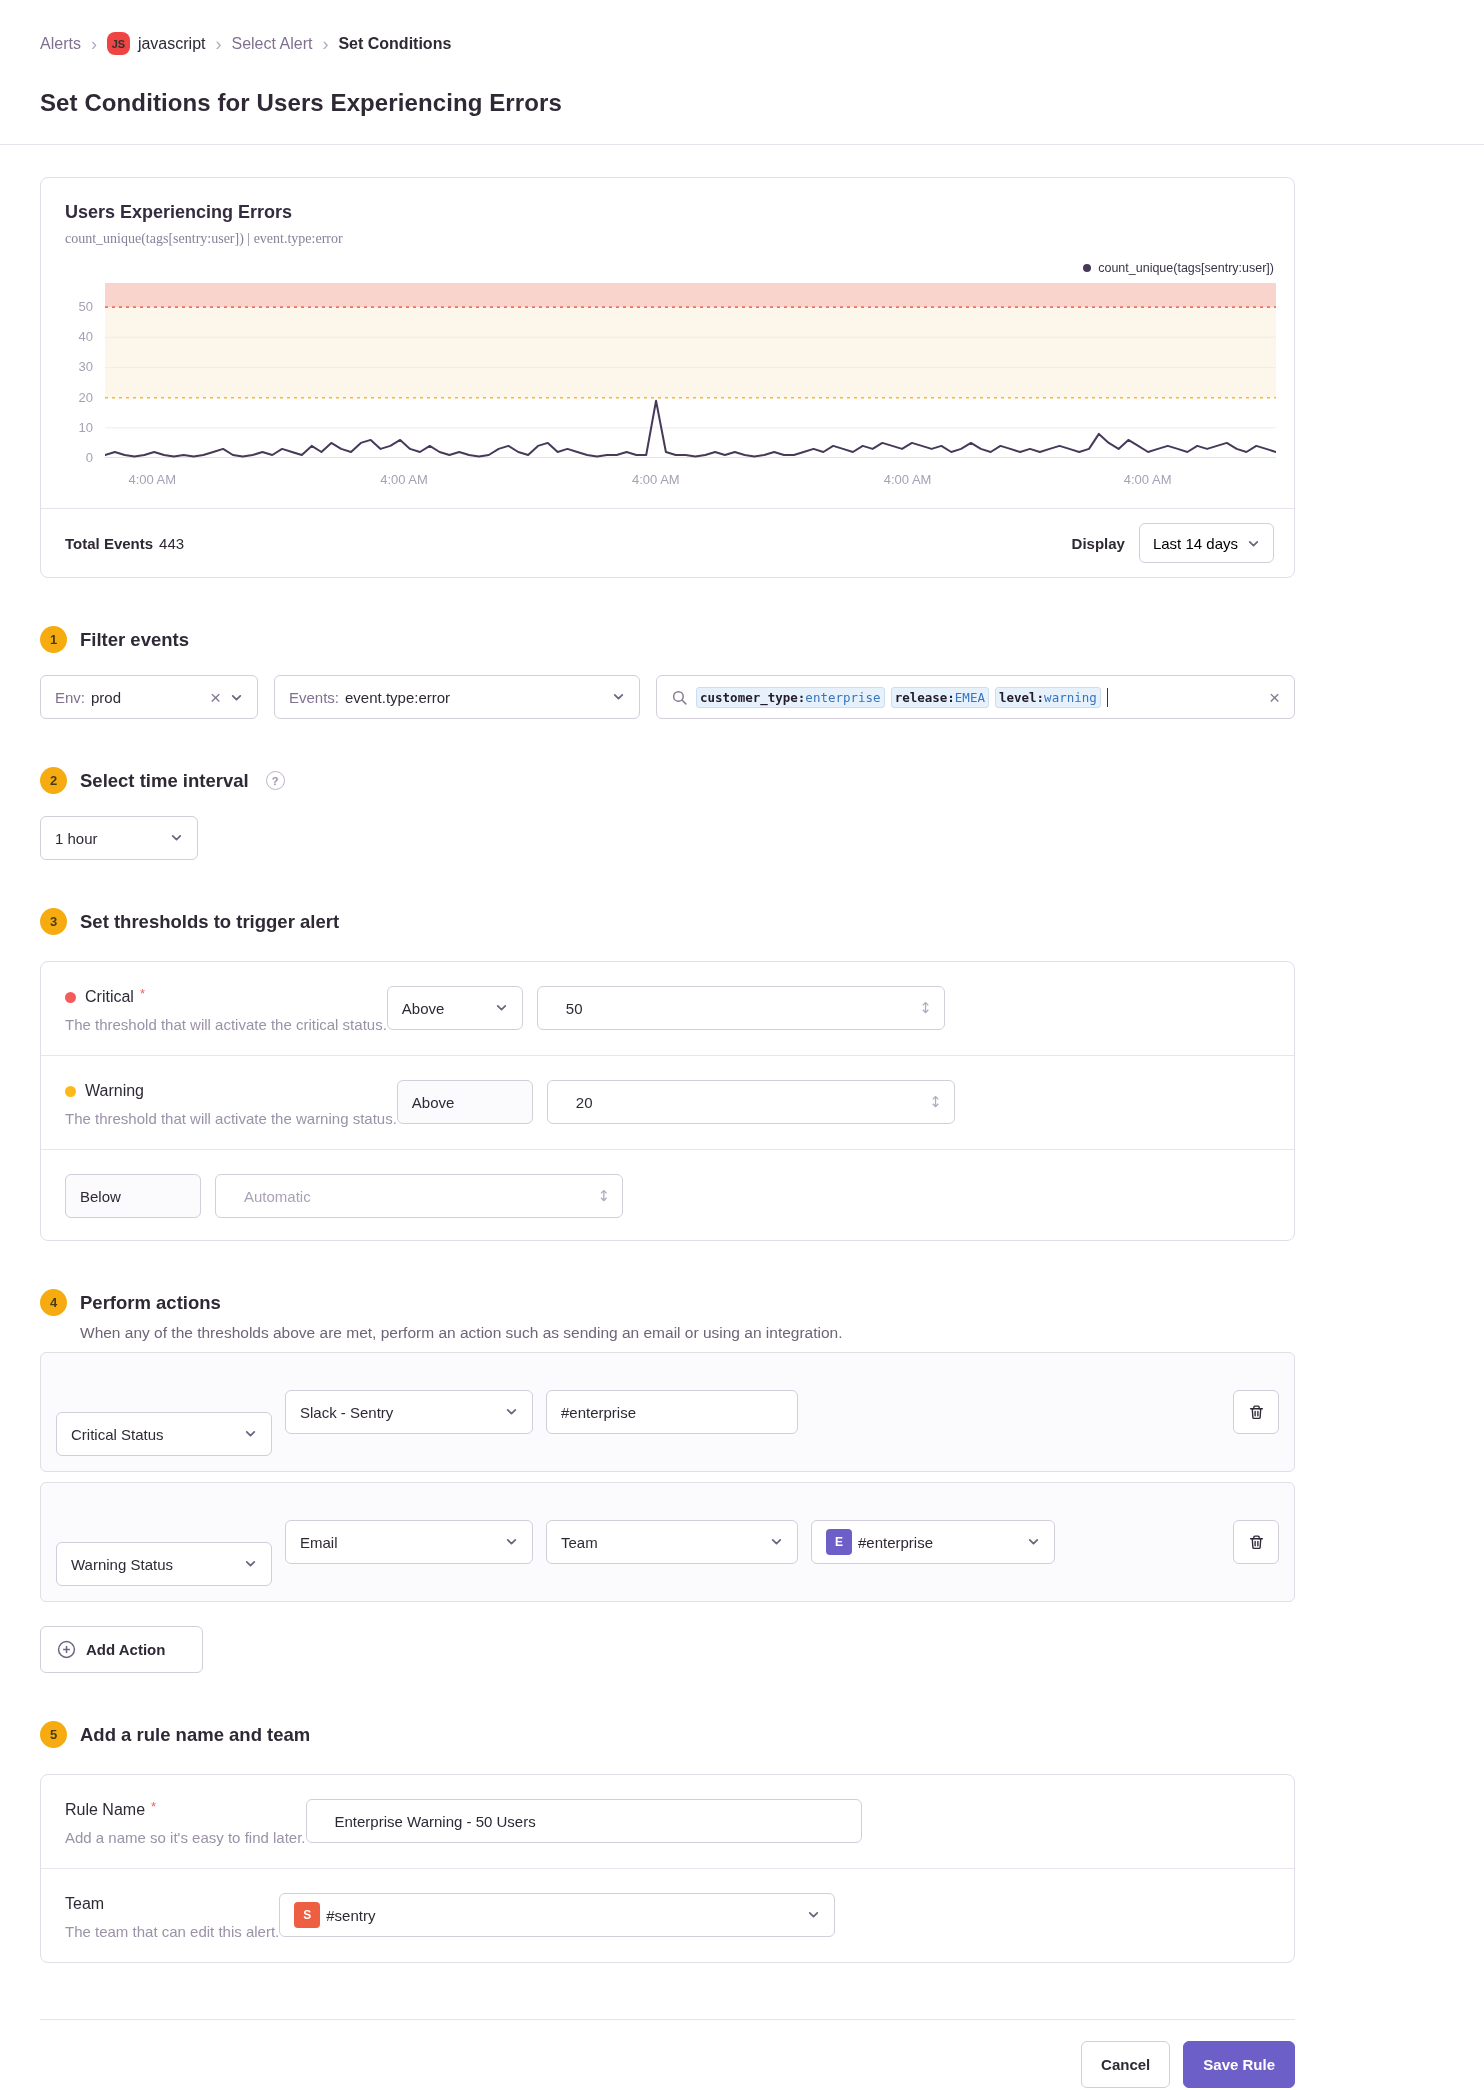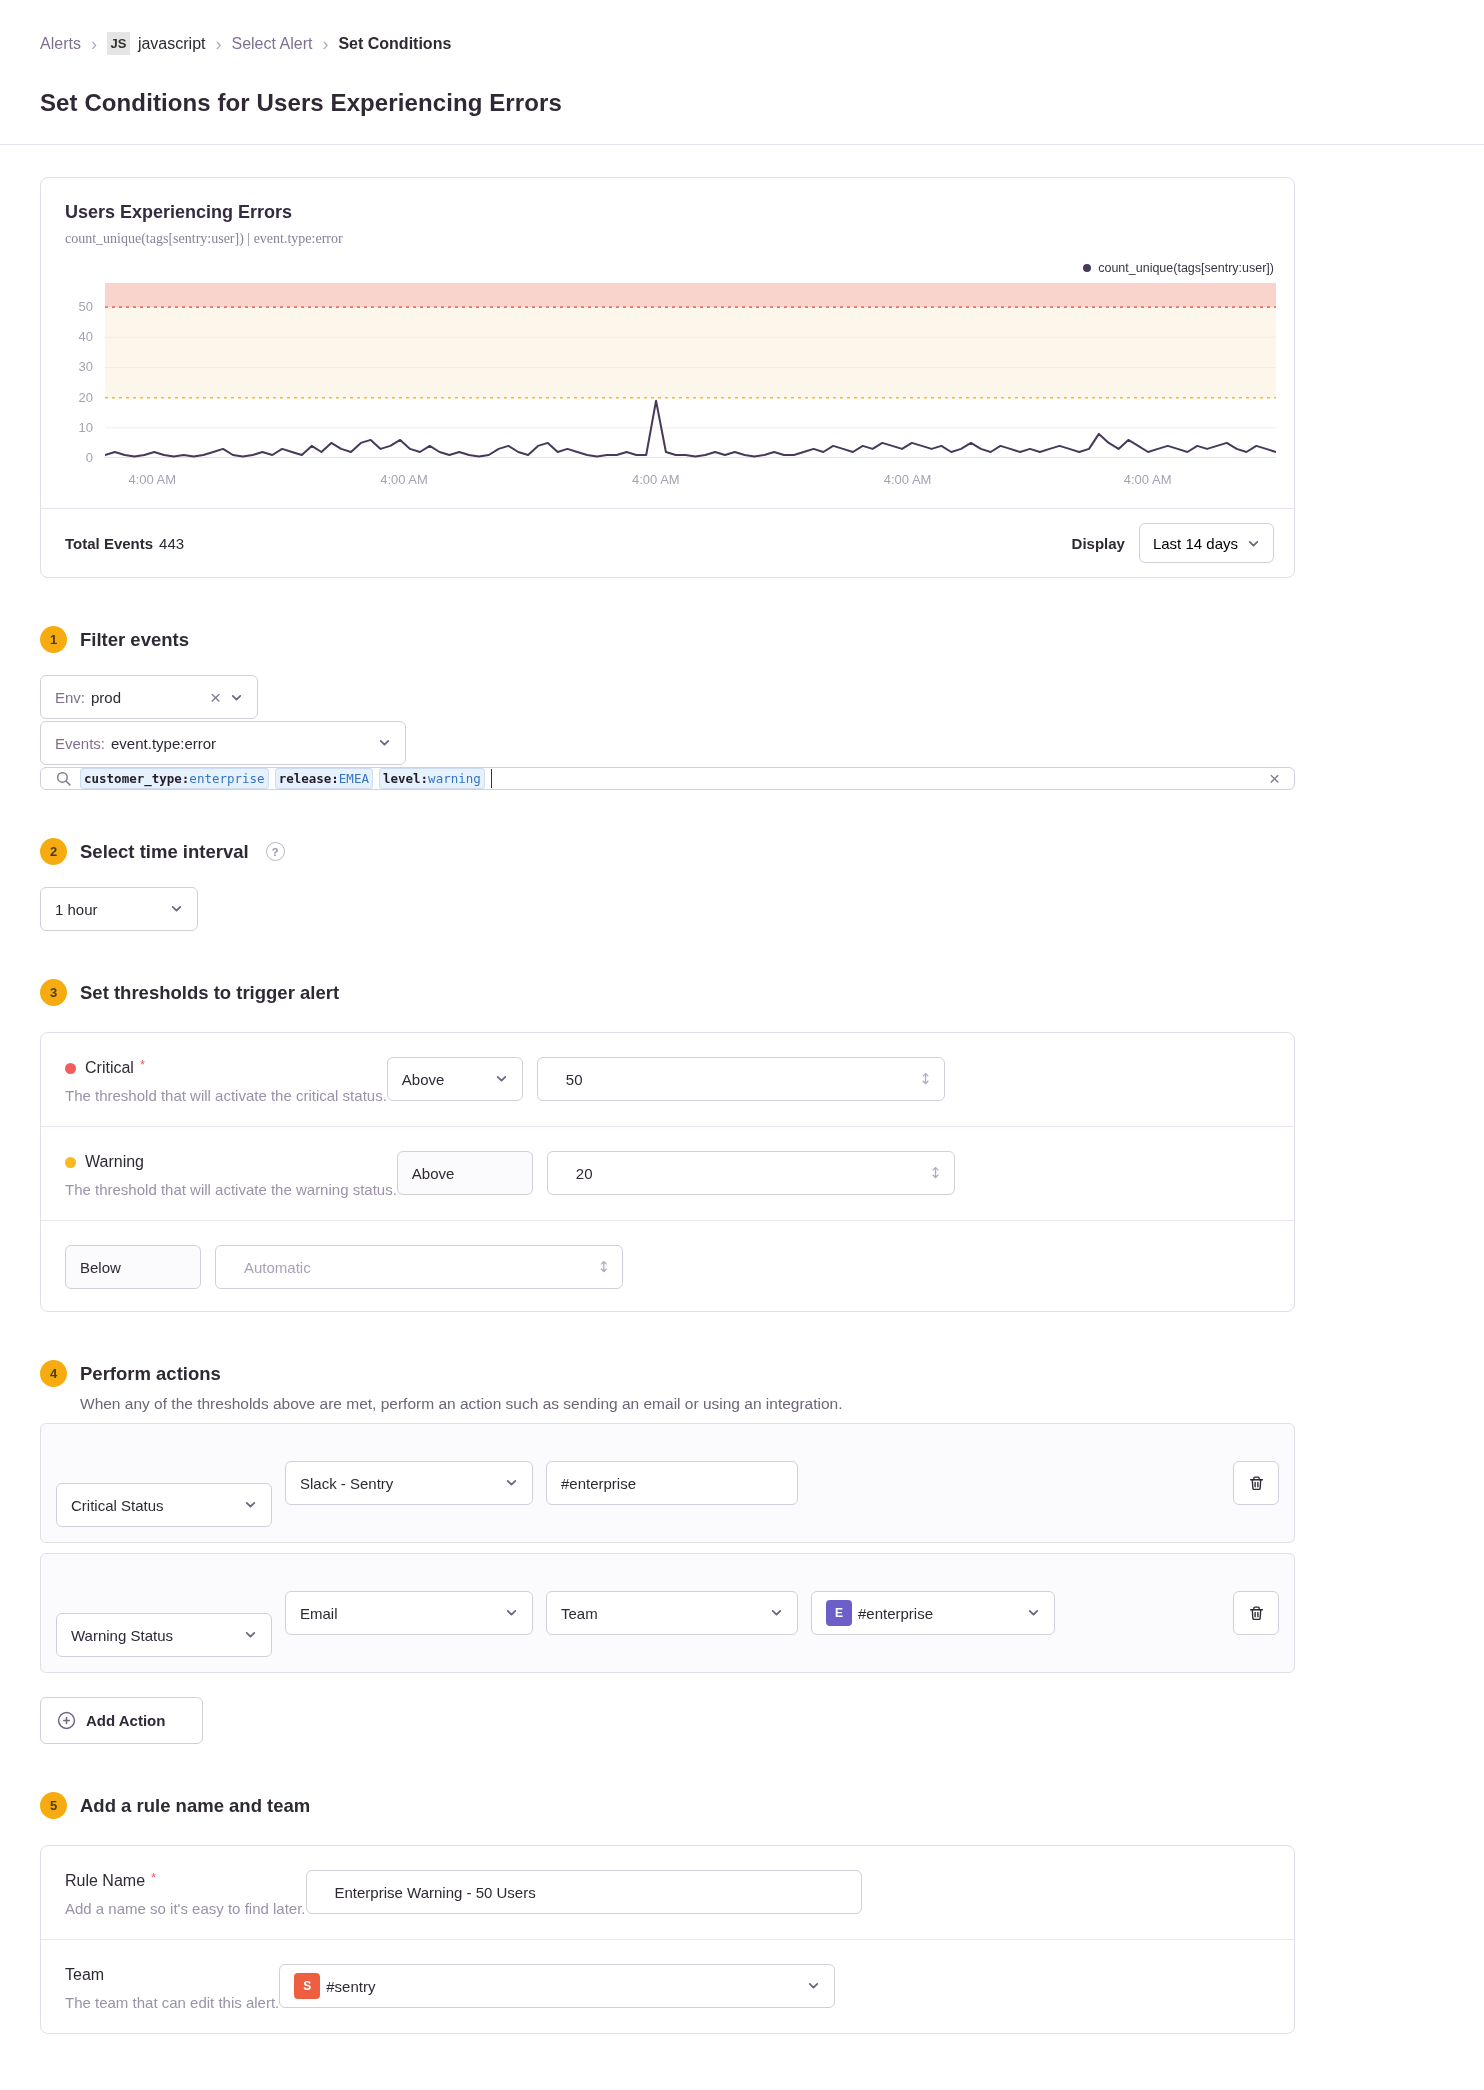--- a/index.html
+++ b/index.html
@@ -11,22 +11,22 @@
     width:1484px;
   }
   .content { width:1255px; margin-left:40px; }
 
   
   .breadcrumb { display:flex; align-items:center; gap:10px; padding:32px 0 0 40px; font-size:16px; }
   .crumb { color:#80708f; text-decoration:none; cursor:pointer; }
   .crumb.dark { color:#2f2936; }
   .crumb.current { color:#2f2936; font-weight:700; }
   .bc-sep { color:#b2a9bf; font-size:18px; line-height:1; }
-  .proj-badge { width:23px; height:23px; border-radius:0; background:#e5e5e5; color:#32312d;
-    font-weight:700; font-size:13px; display:flex; align-items:center; justify-content:center; }
+  .proj-badge { width:23px; height:23px; border-radius:8px; background:#ef4444; color:#32312d;
+    font-weight:700; font-size:11px; display:flex; align-items:center; justify-content:center; }
   .bc-project { display:flex; align-items:center; gap:8px; }
 
   
   .page-title-wrap { border-bottom:1px solid #e7e2ec; padding:34px 0 27px 40px; }
   .page-title { font-size:24px; font-weight:700; letter-spacing:.1px; }
 
   
   .card { border:1px solid #e2dde7; border-radius:8px; background:#fff; }
   .chart-card { margin-top:32px; }
   .chart-head { padding:24px 24px 0 24px; }
@@ -63,21 +63,21 @@
   .section { margin-top:48px; }
   .sec-head { display:flex; align-items:center; gap:13px; }
   .num-badge { width:27px; height:27px; border-radius:50%; background:#f6ac10; color:#4a3b17;
     font-size:13px; font-weight:700; display:flex; align-items:center; justify-content:center; }
   .sec-title { font-size:18.5px; font-weight:600; color:#2f2936; }
   .sec-desc { margin:8px 0 0 40px; font-size:15.5px; color:#6f6478; }
   .help { width:19px; height:19px; border-radius:50%; border:1.5px solid #bdb4c8; color:#9a90a9;
     font-size:11px; font-weight:700; display:inline-flex; align-items:center; justify-content:center; margin-left:4px; }
 
   
-  .filter-row { display:flex; gap:2px; margin-top:22px;flex-direction:column; }
+  .filter-row { display:flex; gap:16px; margin-top:22px; }
   .env-select { width:218px; }
   .env-right { margin-left:auto; display:flex; align-items:center; gap:9px; }
   .events-select { width:366px; }
   .search-wrap { flex:1; padding:0 14px; gap:8px; }
   .search-tokens { display:flex; align-items:center; gap:6px; font-family:"DejaVu Sans Mono","Liberation Mono",monospace; font-size:12.5px; }
   .token { background:#e7f1fc; border:1px solid #cdddf1; border-radius:3px; padding:2px 3px; white-space:nowrap; }
   .tkey { color:#221c2d; font-weight:700; }
   .tval { color:#3575c2; }
   .caret { width:1.5px; height:19px; background:#3b3347; }
   .search-clear { margin-left:auto; }

